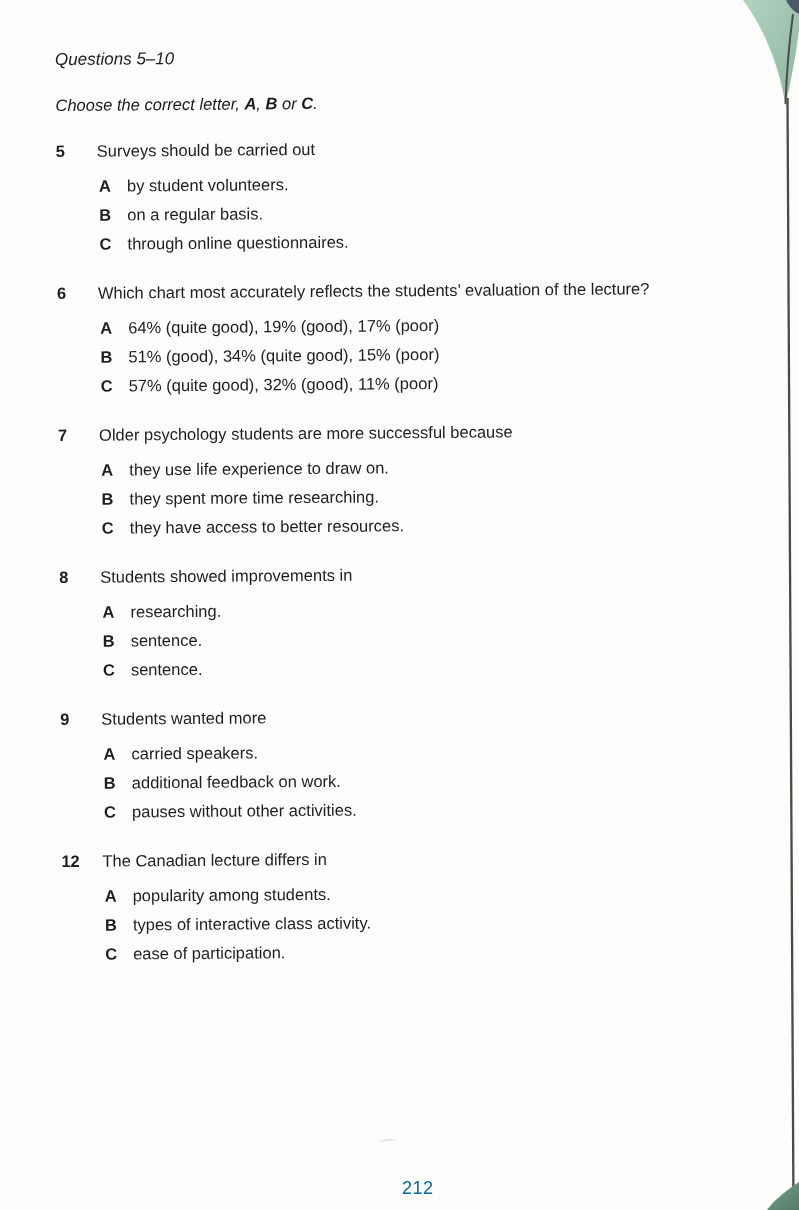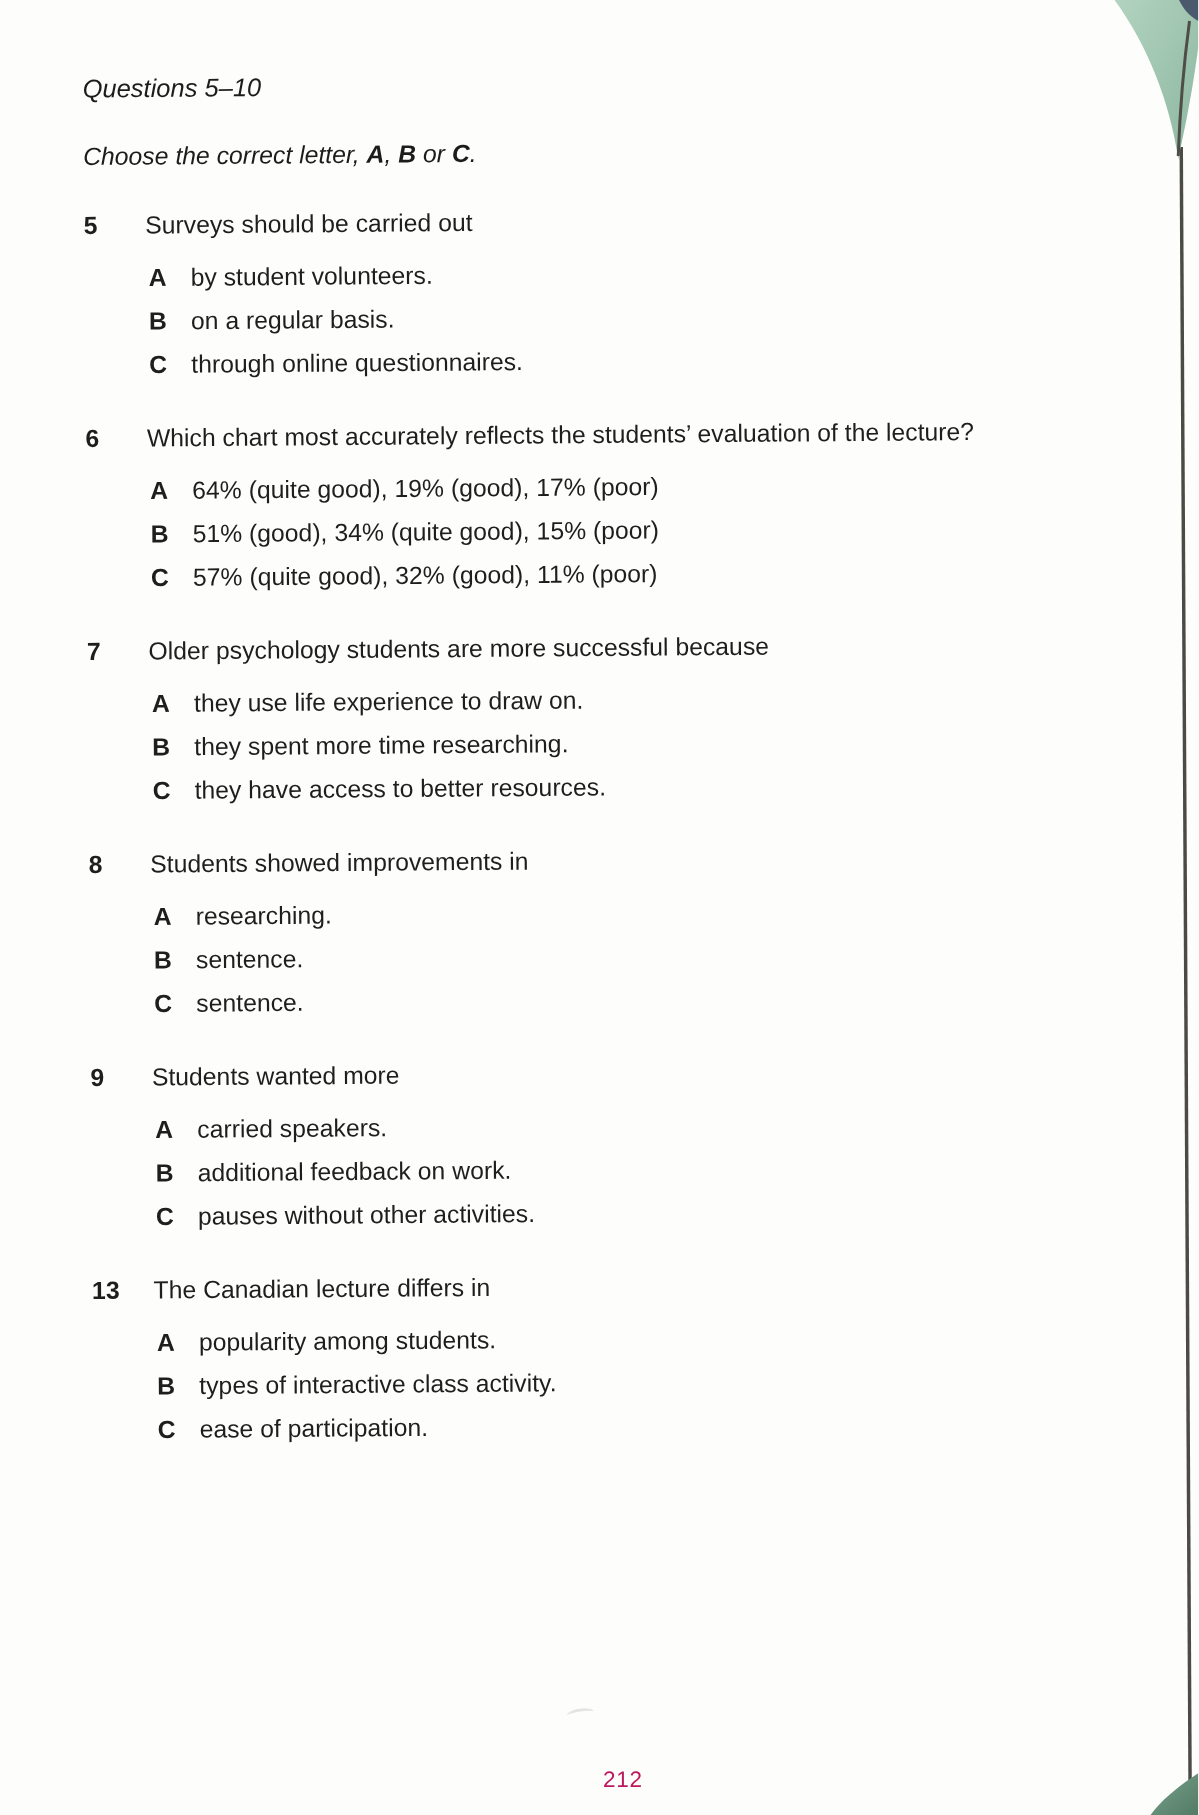--- a/index.html
+++ b/index.html
@@ -48,23 +48,23 @@
   .options { margin-top: 11px; margin-left: 43px; }
   .opt {
     display: flex;
     font-size: 16.5px;
     line-height: 29px;
   }
   .opt-letter { width: 28px; flex: none; font-weight: bold; }
   .page-number {
     position: absolute;
     left: 402px; top: 1178px;
-    font-size: 15px;
+    font-size: 18px;
     letter-spacing: 0.5px;
-    color: #be185d;
+    color: #0369a1;
   }
   .corner-svg { position: absolute; top: 0; right: 0; display: block; }
   .edge-svg { position: absolute; top: 0; left: 0; pointer-events: none; }
   .bottom-corner-svg { position: absolute; bottom: 0; right: 0; display: block; }
   .smudge {
     position: absolute;
     left: 378px; top: 1139px;
     width: 18px; height: 5px;
     border-top: 2px solid #e4e4e0;
     border-radius: 50%;
@@ -182,21 +182,21 @@
         </div>
         <div class="opt">
           <span class="opt-letter">C</span>
           <span class="opt-text">pauses without other activities.</span>
         </div>
       </div>
     </div>
 
     <div class="question">
       <div class="q-line">
-        <span class="q-num">13</span>
+        <span class="q-num">12</span>
         <span class="q-text">The Canadian lecture differs in</span>
       </div>
       <div class="options">
         <div class="opt">
           <span class="opt-letter">A</span>
           <span class="opt-text">popularity among students.</span>
         </div>
         <div class="opt">
           <span class="opt-letter">B</span>
           <span class="opt-text">types of interactive class activity.</span>

